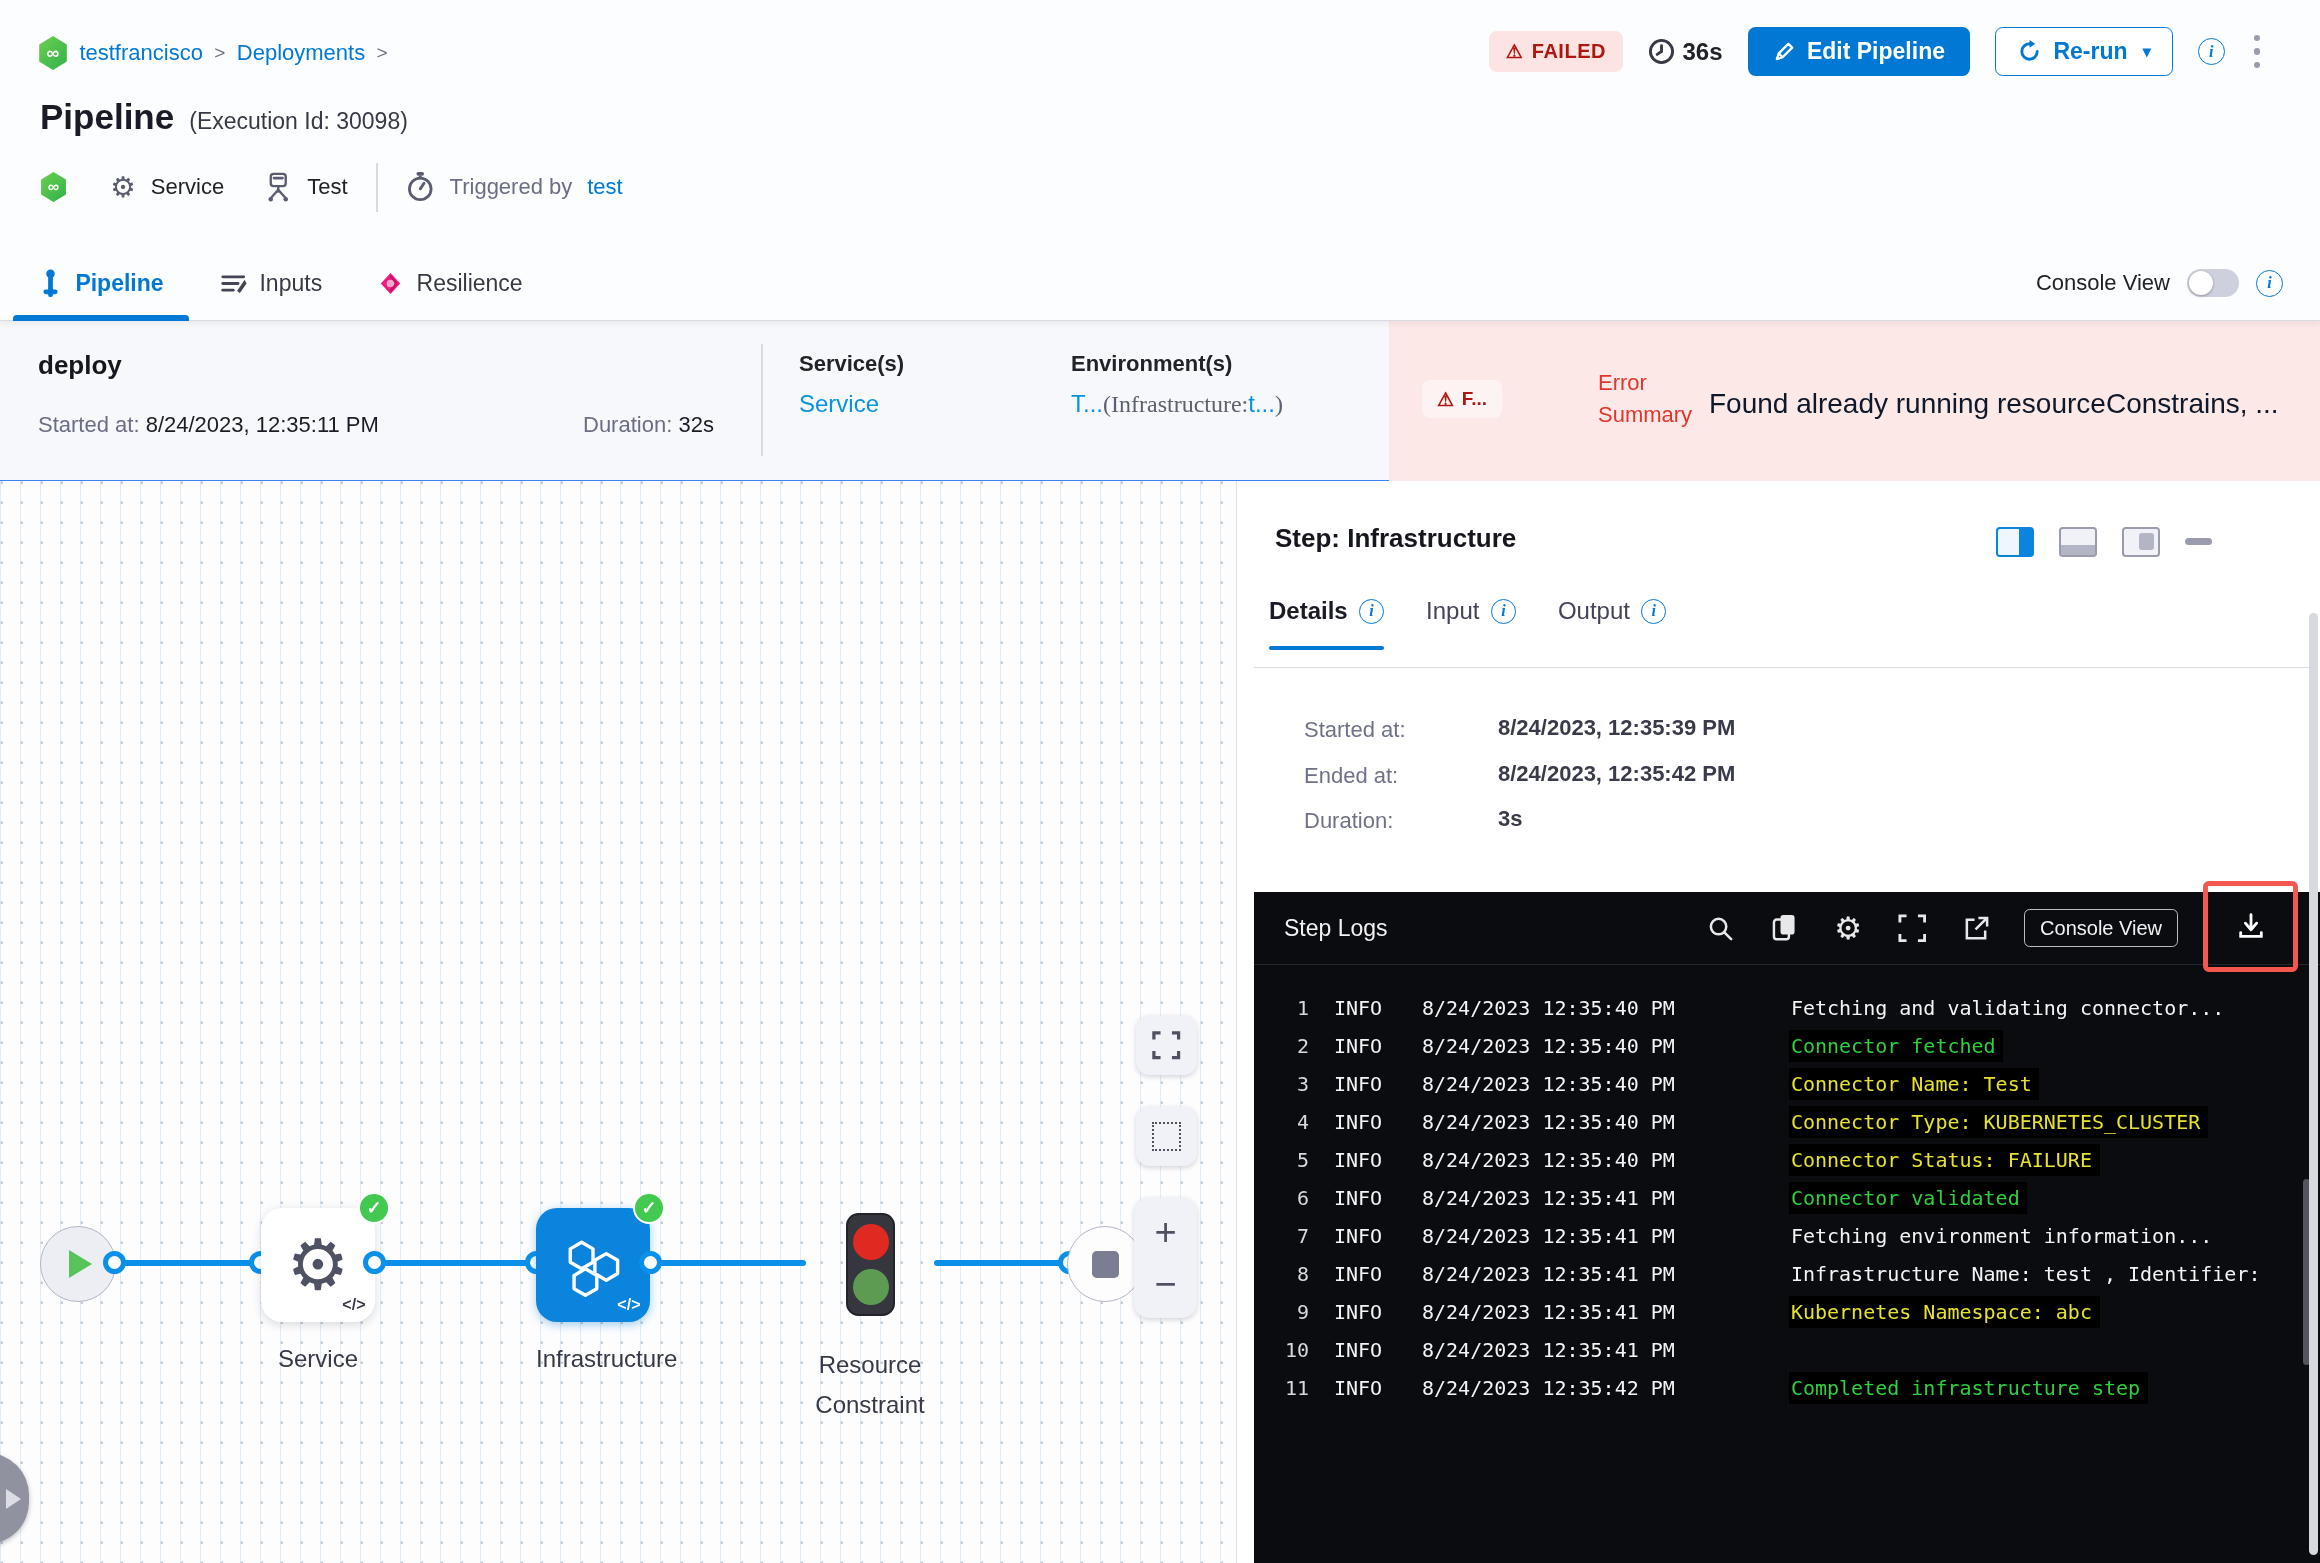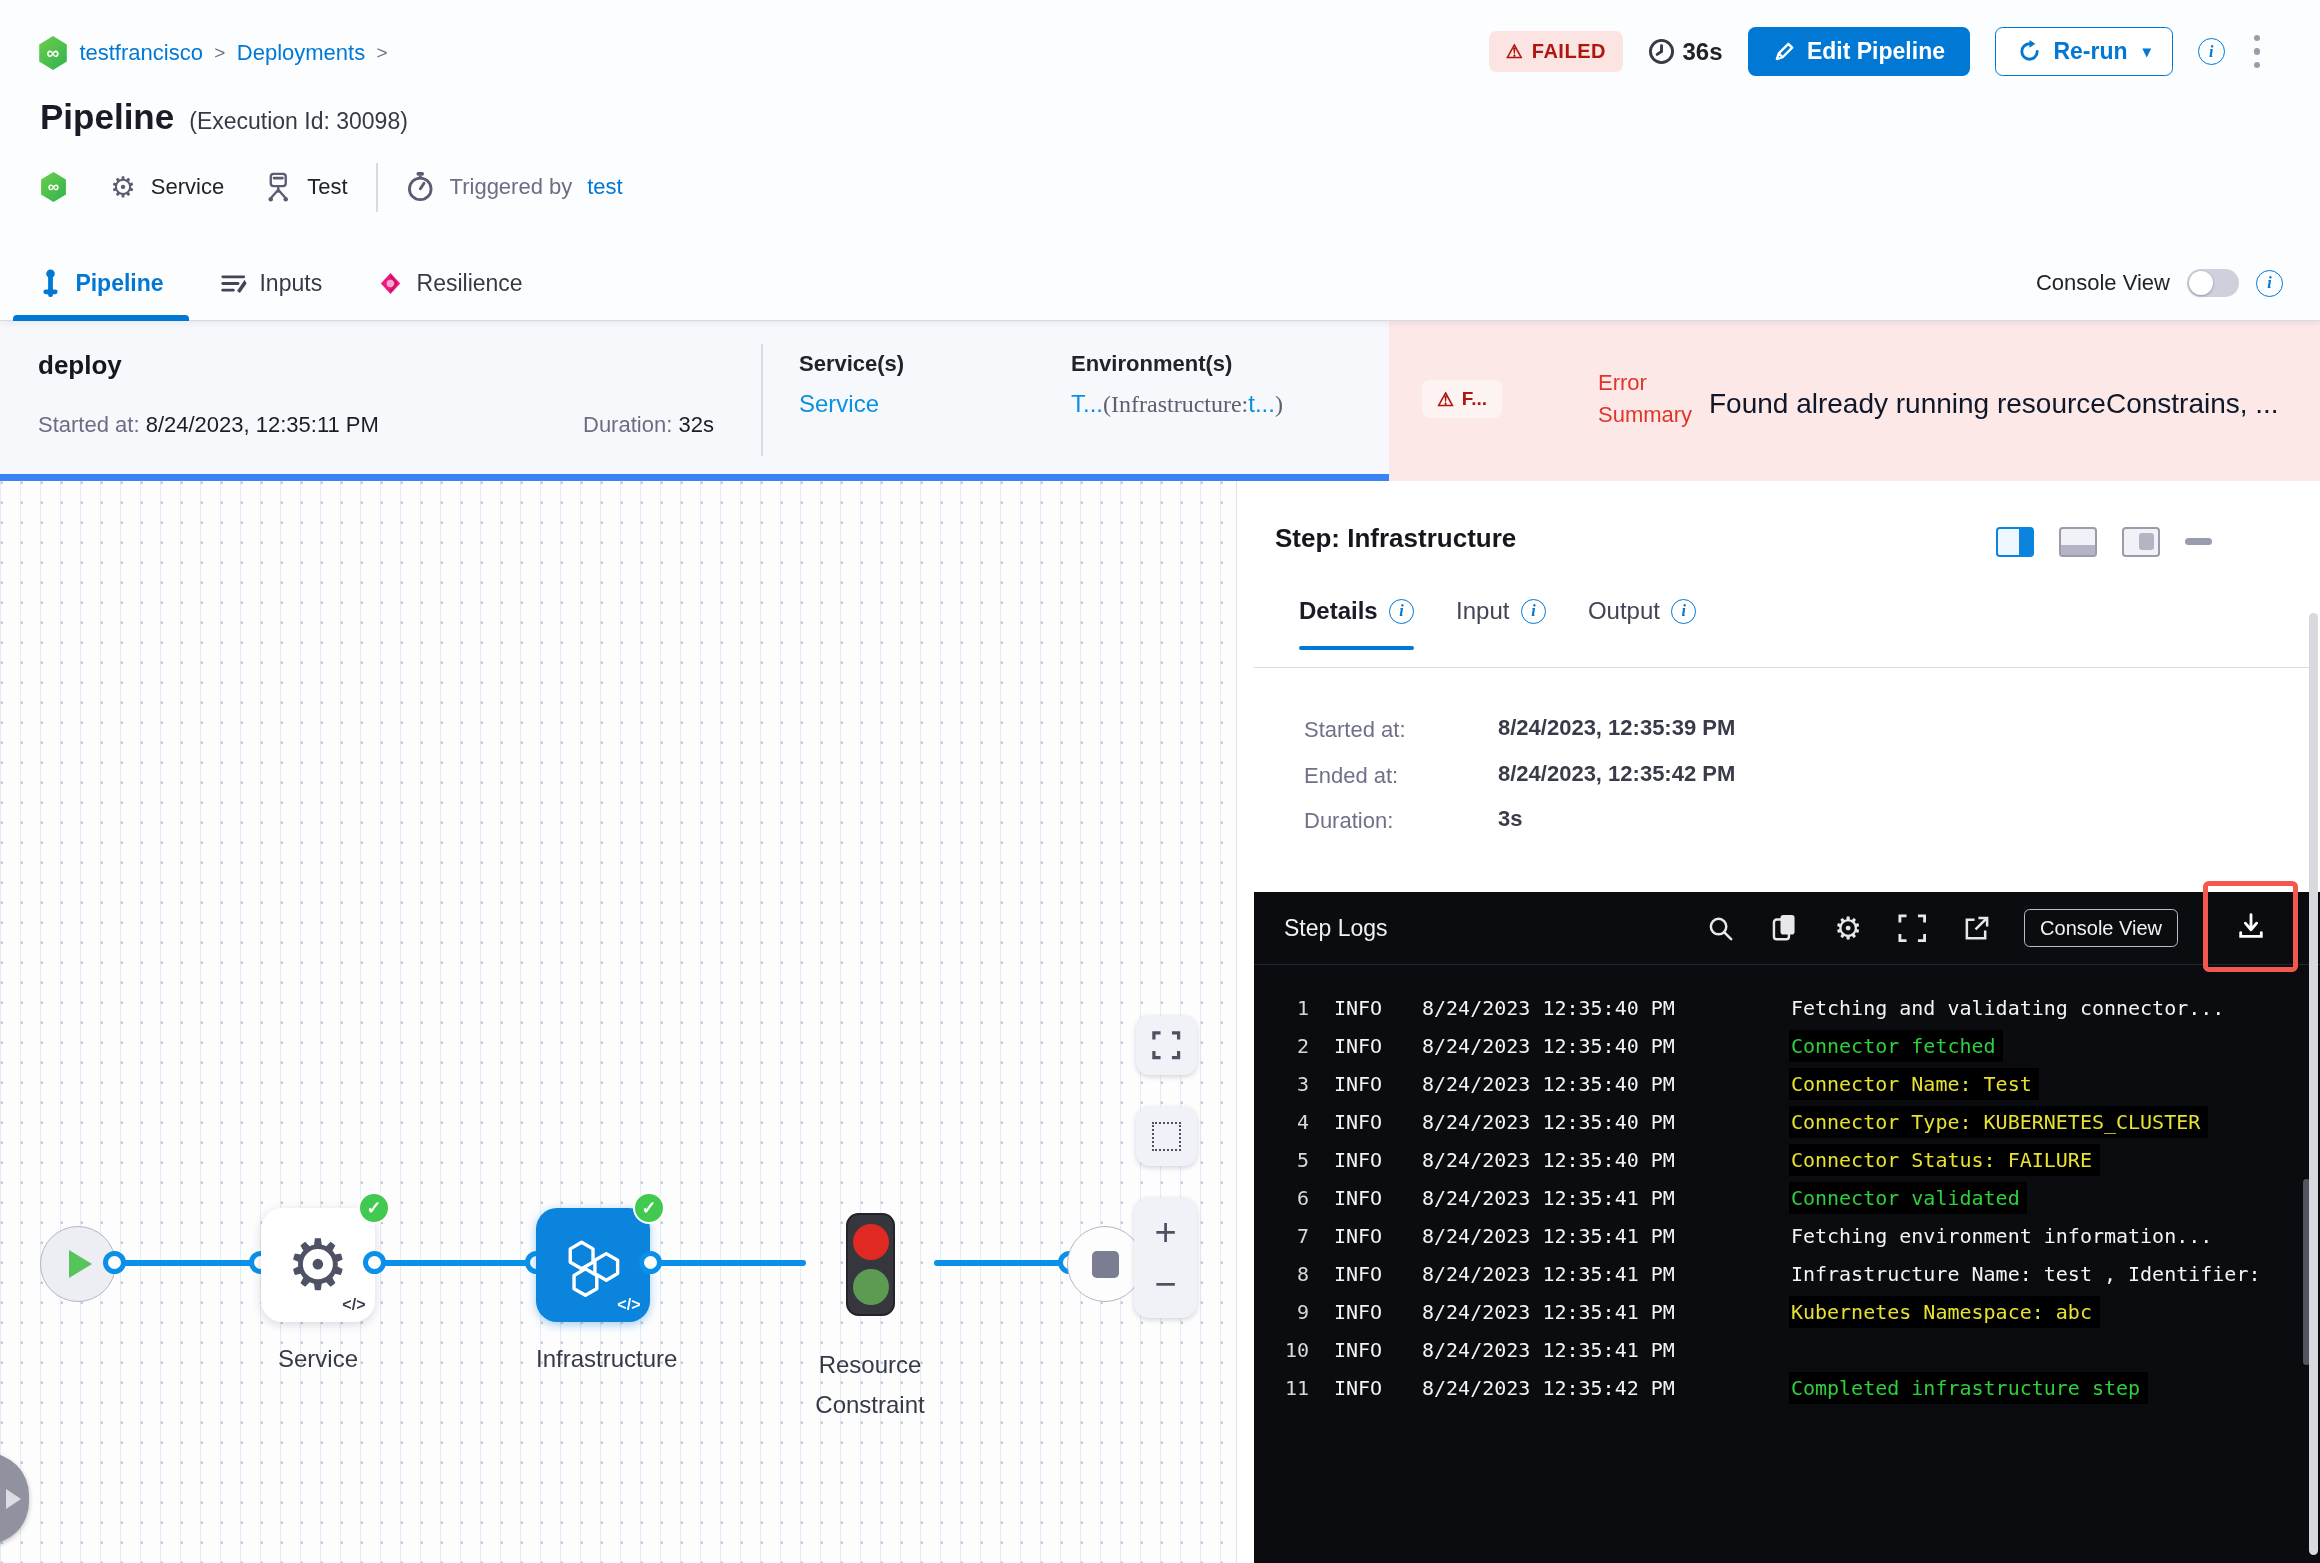--- a/index.html
+++ b/index.html
@@ -39,21 +39,21 @@
   .tabs-wrap { position:absolute; left:38px; top:0; height:76px; display:flex; align-items:center; gap:55px; }
   .tab { display:flex; align-items:center; gap:12.4px; font-size:23px; color:#383946; cursor:pointer; height:76px; position:relative; }
   .tab.active { color:#0278d5; font-weight:bold; }
   .tab.active .tab-underline { position:absolute; left:-25px; right:-25px; bottom:0; height:5.7px; background:#0278d5; border-radius:3.8px 3.8px 0 0; }
   .consoleview-wrap { position:absolute; right:38px; top:0; height:76px; display:flex; align-items:center; gap:17px; }
   .cv-label { font-size:22px; color:#22222a; }
   .toggle { width:52px; height:27.6px; border-radius:14.3px; background:#ced1dd; position:relative; cursor:pointer; }
   .toggle .knob { position:absolute; left:1.9px; top:1.9px; width:24px; height:24px; background:#fff; border-radius:50%; box-shadow:0 1px 2.9px rgba(0,0,0,0.3); }
 
   
-  #stagebar { position:absolute; top:321px; left:0; width:2321px; height:160px; background:#f7f8fb; border-bottom:7px solid #3b82f6; }
+  #stagebar { position:absolute; top:321px; left:0; width:2321px; height:160px; background:#f7f8fb; border-bottom:1px solid #3b82f6; }
   #stagebar .err-zone { position:absolute; right:0; top:0; width:932px; height:160px; background:#fce8e6; }
   .stage-name { position:absolute; left:38px; top:28.5px; font-size:26px; font-weight:bold; color:#16161f; }
   .stage-times { position:absolute; left:38px; top:91px; font-size:22px; }
   .lbl { color:#6b6d85; }
   .val { color:#1c1c28; }
   .stage-duration { position:absolute; left:583px; top:91px; font-size:22px; }
   .stage-vdiv { position:absolute; left:761px; top:23px; width:1.9px; height:112px; background:#d9dae2; }
   .svc-col { position:absolute; left:799px; top:30px; }
   .env-col { position:absolute; left:1071px; top:30px; }
   .col-h { font-size:22px; font-weight:600; color:#22222a; margin-bottom:13.3px; }
@@ -97,21 +97,21 @@
   
   #steppanel { position:absolute; top:481px; left:1236px; width:1084px; height:1082px; background:#fff; border-left:1px solid #e1e2e9; }
   .sp-title { position:absolute; left:38px; top:42px; font-size:26px; font-weight:bold; color:#16161f; }
   .layout-icons { position:absolute; right:108px; top:46px; display:flex; align-items:center; gap:25px; }
   .li-box { width:38px; height:29.5px; border:2.4px solid #9a9cae; border-radius:3.8px; background:#f1f2f7; position:relative; cursor:pointer; }
   .li-box.active { border-color:#0b84dd; background:#eef7ff; }
   .li-fill-right { position:absolute; right:0; top:0; width:13.3px; height:100%; background:#0b84dd; }
   .li-fill-bottom { position:absolute; left:0; bottom:0; width:100%; height:9.5px; background:#b3b5c5; }
   .li-fill-float { position:absolute; right:3.8px; top:3.8px; width:15px; height:17px; background:#b3b5c5; border-radius:2.9px; }
   .li-dash { width:27px; height:6.7px; border-radius:3.8px; background:#9a9cae; cursor:pointer; }
-  .sp-tabs { position:absolute; left:62px; top:116px; display:flex; align-items:center; gap:42px; }
+  .sp-tabs { position:absolute; left:32px; top:116px; display:flex; align-items:center; gap:42px; }
   .sp-tab { display:flex; align-items:center; gap:11.4px; font-size:24px; color:#434456; cursor:pointer; padding-bottom:25px; position:relative; }
   .sp-tab.active { font-weight:bold; color:#1b1b28; }
   .sp-tab.active::after { content:""; position:absolute; left:0; right:0; bottom:0; height:3.8px; background:#0278d5; border-radius:2.9px; }
   .sp-tabs-divider { position:absolute; left:17px; right:11.4px; top:186px; height:1px; background:#dadbe2; }
   .detail-row { position:absolute; left:67px; font-size:22px; color:#6f7189; }
   .detail-val { position:absolute; left:261px; font-size:22px; font-weight:600; color:#3a3b4a; }
 
   
   #console { position:absolute; left:1254px; top:892px; width:1067px; height:671px; background:#0b0c10; }
   .console-hdr { position:absolute; left:0; top:0; width:100%; height:73px; border-bottom:1px solid #26272d; display:flex; align-items:center; }

